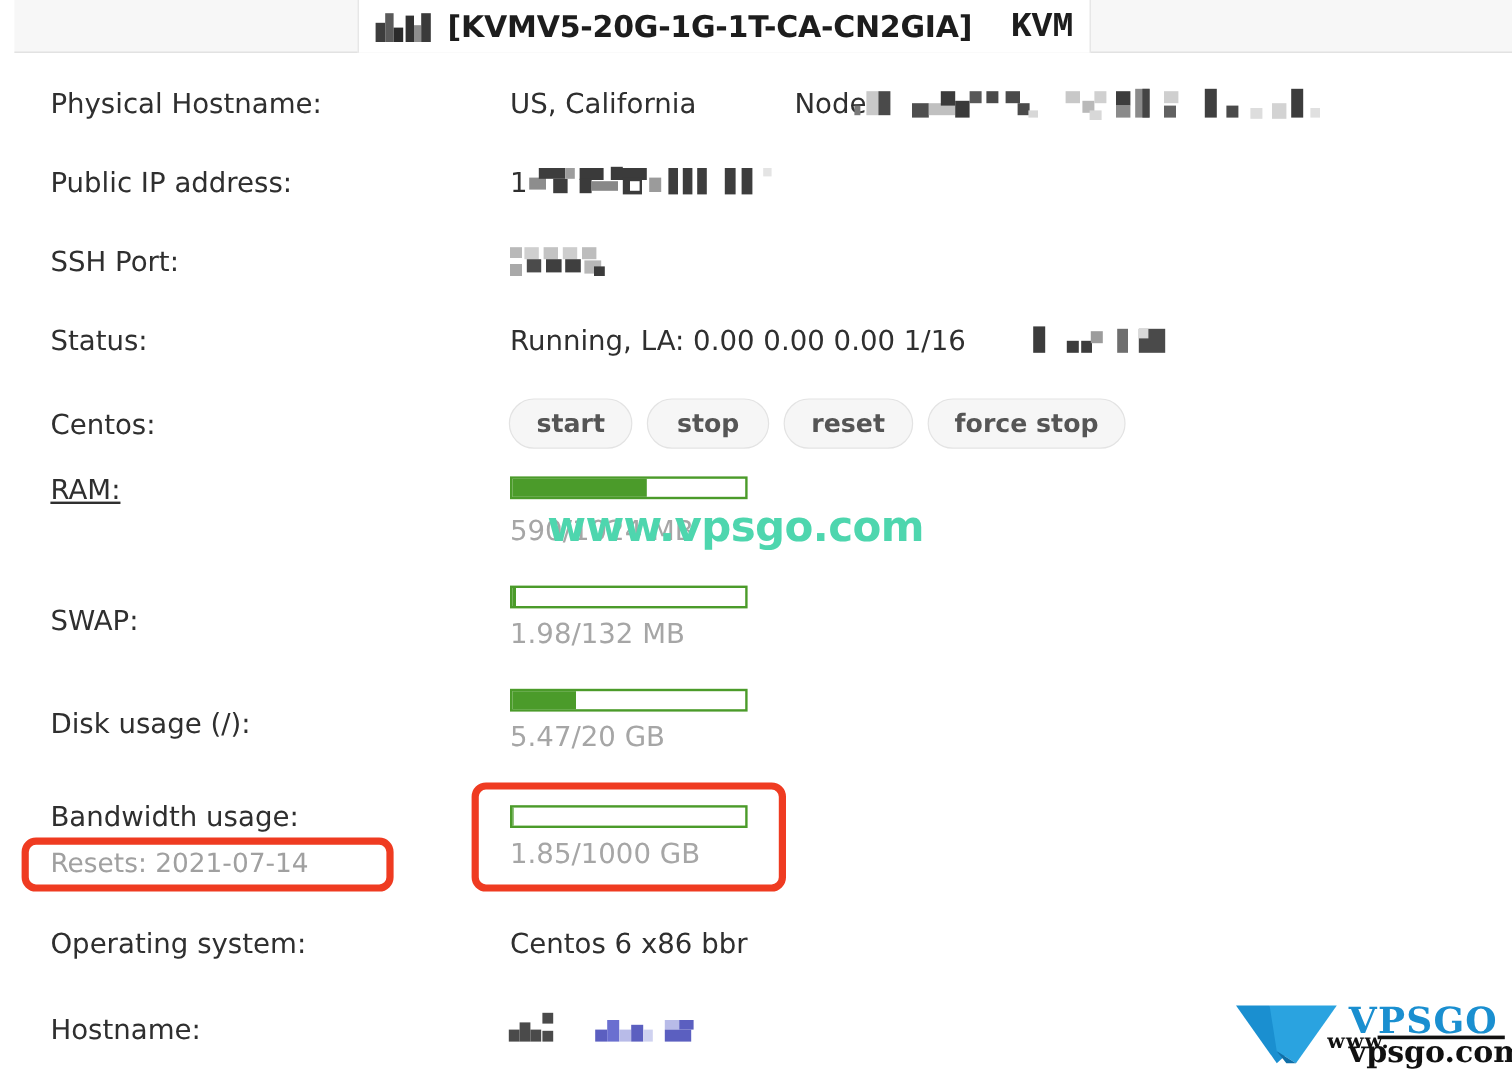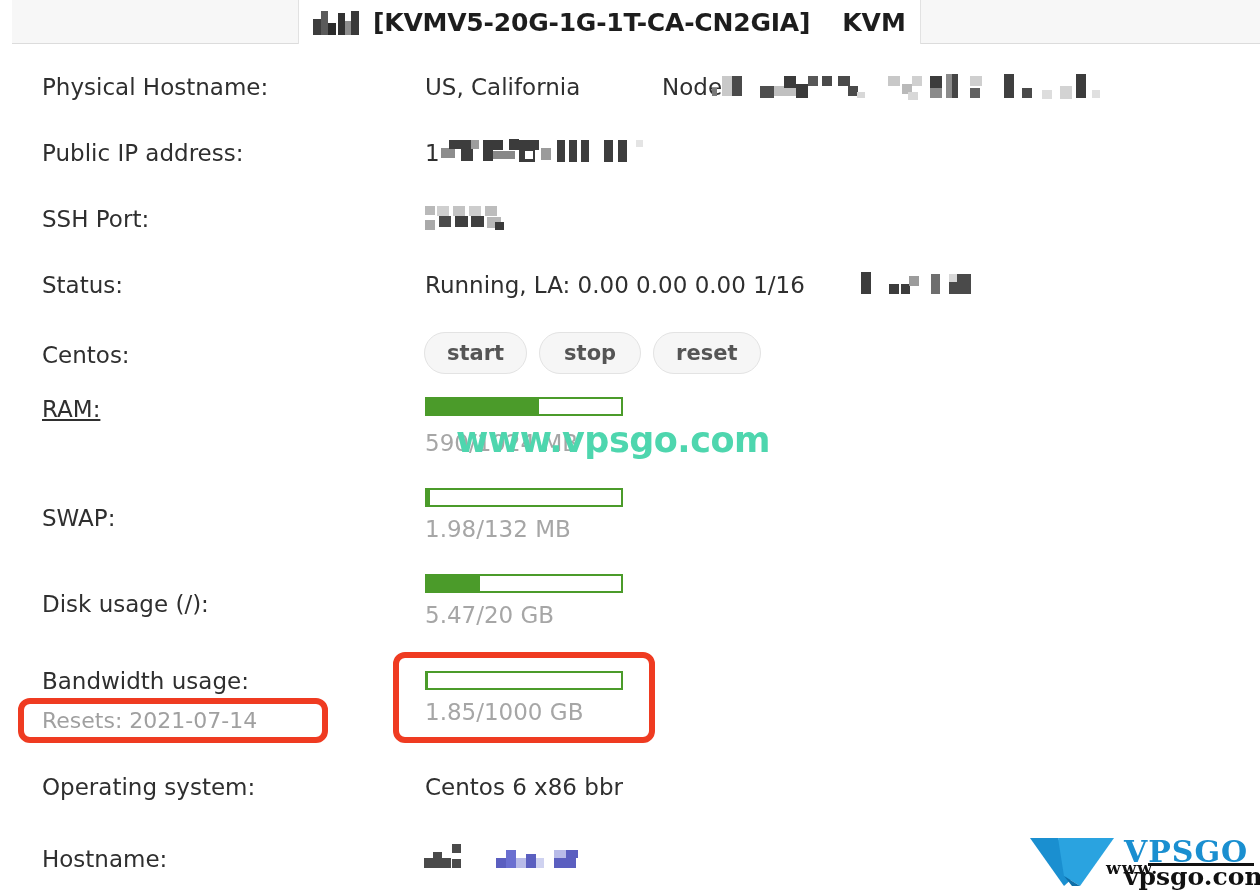--- a/index.html
+++ b/index.html
@@ -42,24 +42,25 @@
     gap: 14px;
   }
   .tab-title {
     font-size: 25px;
     font-weight: bold;
     color: #1d1d1d;
     white-space: nowrap;
     letter-spacing: -0.2px;
   }
   .tab-kind {
-    font-size: 25px;
+    font-size: 29px;
     font-weight: bold;
     color: #1d1d1d;
     margin-left: 18px;
+    font-family: Liberation Mono, monospace;
   }
 
   
   .mosaic {
     display: inline-block;
     vertical-align: middle;
     position: relative;
   }
   .mosaic i {
     position: absolute;
@@ -304,20 +305,21 @@
   <i style="left:70px;top:4px;width:9px;height:20px;background:#6e6e6e;"></i>
   <i style="left:88px;top:4px;width:22px;height:20px;background:#4a4a4a;"></i>
   <i style="left:88px;top:4px;width:8px;height:8px;background:#d8d8d8;"></i>
 </span>
 
 <div class="lbl" style="top:342px;">Centos:</div>
 <div class="btnrow">
   <button class="btn">start</button>
   <button class="btn">stop</button>
   <button class="btn">reset</button>
+  <button class="btn">force stop</button>
 </div>
 
 <div class="lbl" style="top:396px;text-decoration:underline;">RAM:</div>
 <div class="meter" style="top:397px;">
   <div class="fill" style="width:57.6%;"></div>
 </div>
 <div class="meter-text" style="top:430px;">590/1024 MB</div>
 
 <div class="lbl" style="top:505px;">SWAP:</div>
 <div class="meter" style="top:488px;">

